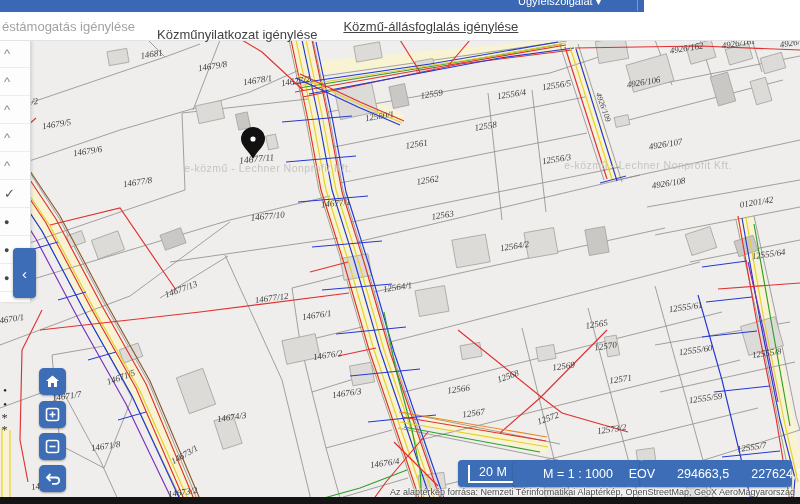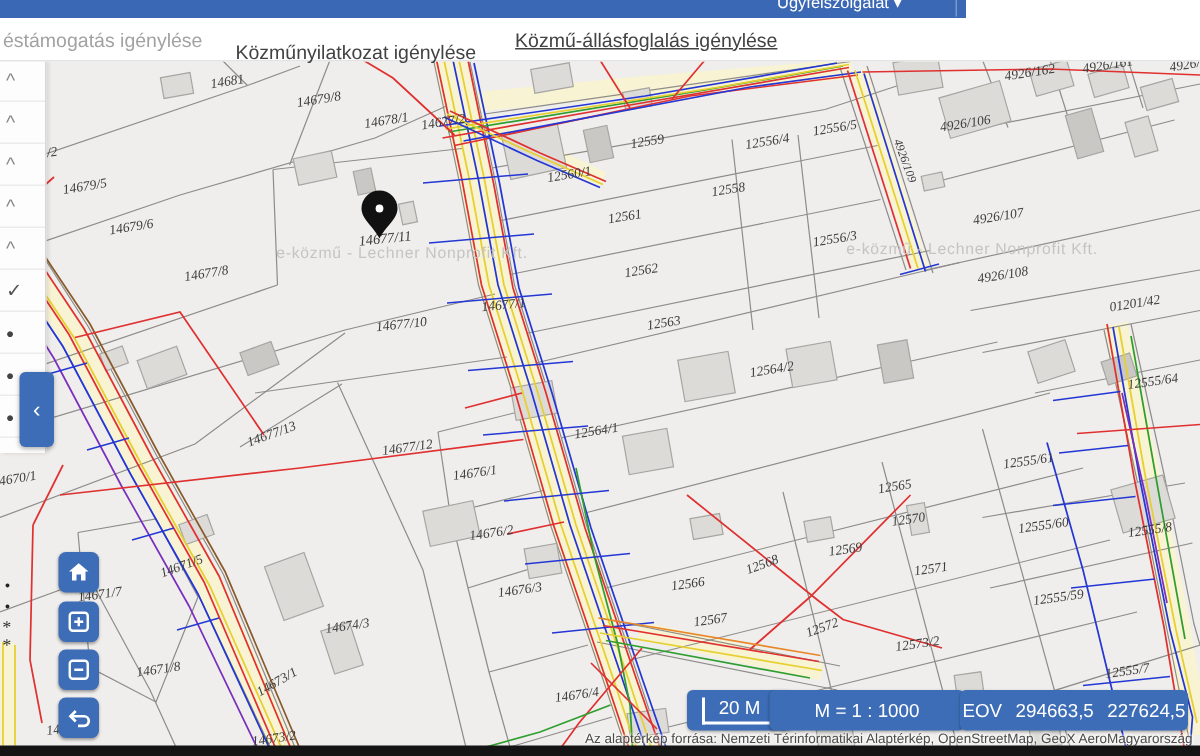--- a/index.html
+++ b/index.html
@@ -39,21 +39,21 @@
   .mapbtn svg{display:block;}
   #btn-home{top:328px;} #btn-zoomin{top:361px;} #btn-zoomout{top:393px;} #btn-undo{top:425px;}
   
   .pill{position:absolute;top:420px;height:27px;background:#3c6db6;border-radius:4px;color:#fff;
         display:flex;align-items:center;justify-content:center;font-size:12.5px;z-index:11;
         box-shadow:0 1px 2px rgba(0,0,0,.3);}
   #scale-pill{left:434px;width:70px;margin-left:24px;}
   .scale-bracket{display:inline-block;border-left:2px solid #fff;border-right:2px solid #fff;
                  border-bottom:2px solid #fff;padding:1px 9px 2px;line-height:13px;}
   #ratio-pill{left:513px;width:130px;}
-  #eov-pill{left:640px;width:152px;gap:9px;}
+  #eov-pill{left:640px;width:152px;gap:22px;}
   .attribution{position:absolute;top:447px;right:5px;font-size:9px;color:#4a4a4a;z-index:11;
                text-shadow:0 0 2px #fff,0 0 2px #fff,0 0 3px #fff;white-space:nowrap;}
   .bottom-strip{position:absolute;left:0;top:457px;width:800px;height:7px;background:#141414;z-index:12;}
 </style>
 </head>
 <body>
 
 <div class="topbar" id="topbar" style="background: rgb(59, 104, 181);">
   <div class="topbar-inner">
     <span class="topbar-item" style="left:518px;">

